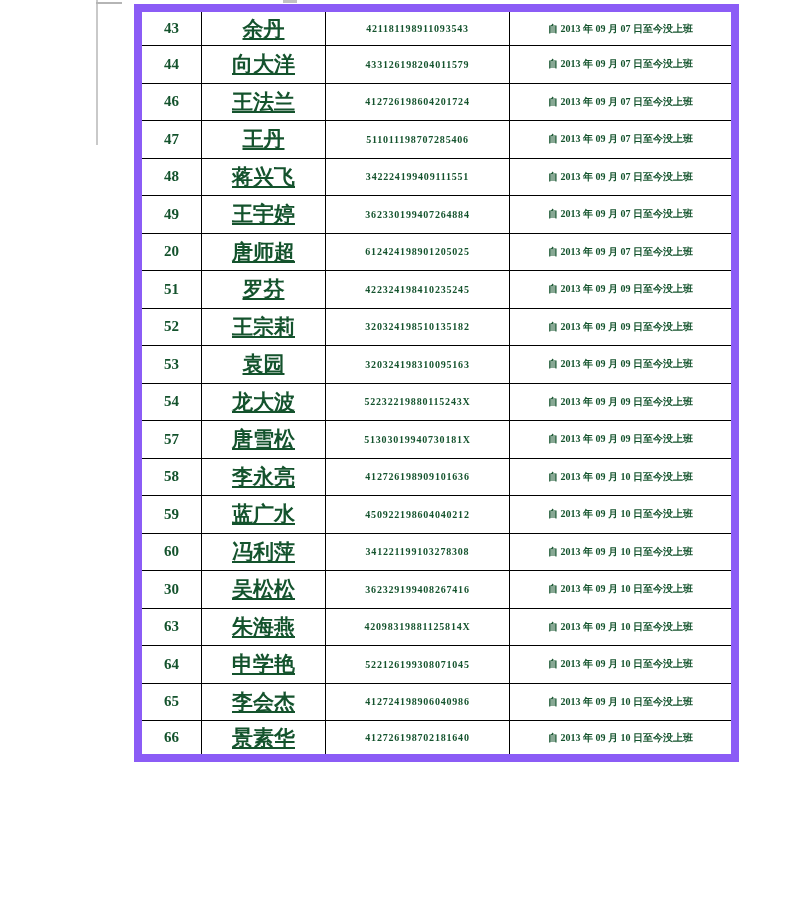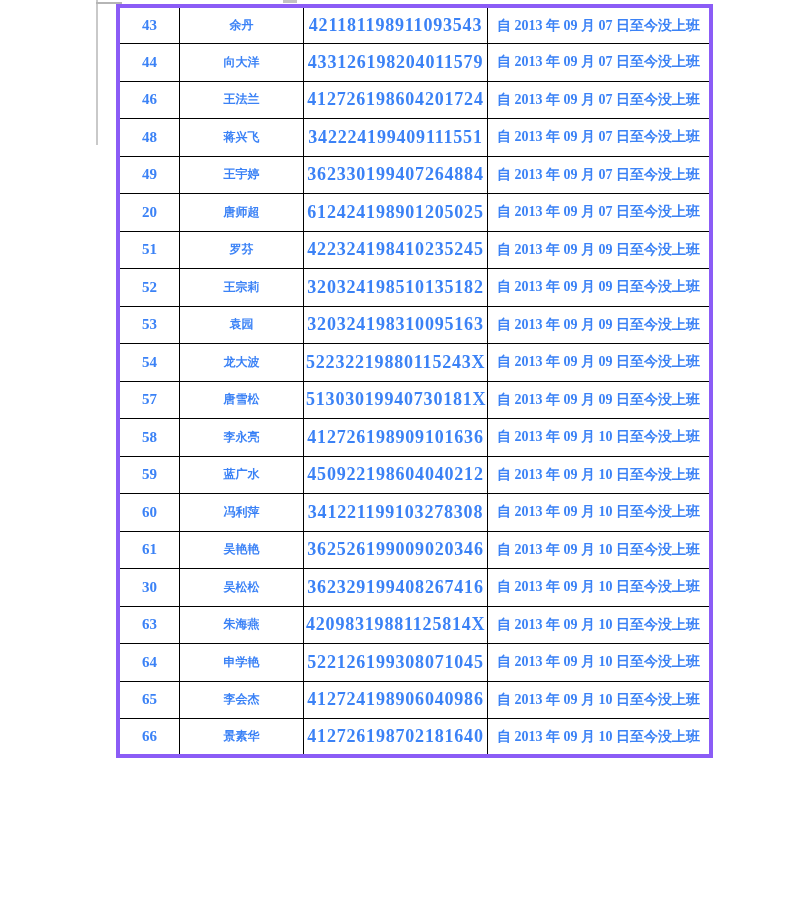--- a/index.html
+++ b/index.html
@@ -18,42 +18,42 @@
 
   
   .artifact { position: absolute; background: #c9c9c9; }
   #artifact-vline  { left: 96px;  top: 0;   width: 2px;  height: 145px; }
   #artifact-hline  { left: 96px;  top: 2px; width: 26px; height: 2px; background:#b5b5b5; }
   #artifact-tick   { left: 283px; top: 0;   width: 14px; height: 3px; background:#c2c2c2; }
 
   
   #roster {
     position: absolute;
-    left: 116px;
+    left: 134px;
     top: 4px;
     width: 586px;
     border-collapse: collapse;
     table-layout: fixed;
-    border: 4px solid #8b5cf6;
-    color: #3b82f6;
+    border: 8px solid #8b5cf6;
+    color: #14532d;
   }
   #roster tr { height: 37.5px; }
   #roster td {
     border: 1px solid #000000;
     text-align: center;
     vertical-align: middle;
     padding: 0 2px;
     overflow: hidden;
     white-space: nowrap;
     font-weight: bold;
   }
   td.c-no     { width: 55px;  font-size: 15px; }
-  td.c-name   { width: 119px; font-size: 12px; }
-  td.c-id     { width: 179px; font-size: 18px; letter-spacing: 0.8px; }
-  td.c-status { width: 217px; font-size: 14px; }
+  td.c-name   { width: 119px; font-size: 21px; text-decoration: underline; }
+  td.c-id     { width: 179px; font-size: 10px; letter-spacing: 0.8px; }
+  td.c-status { width: 217px; font-size: 10px; }
 </style>
 </head>
 <body>
 
 <div id="page">
 
   <div id="artifact-vline" class="artifact"></div>
   <div id="artifact-hline" class="artifact"></div>
   <div id="artifact-tick" class="artifact"></div>
 
@@ -69,20 +69,26 @@
         <tr>
           <td class="c-no">44</td>
           <td class="c-name">向大洋</td>
           <td class="c-id">433126198204011579</td>
           <td class="c-status">自 2013 年 09 月 07 日至今没上班</td>
         </tr>
         <tr>
           <td class="c-no">46</td>
           <td class="c-name">王法兰</td>
           <td class="c-id">412726198604201724</td>
+          <td class="c-status">自 2013 年 09 月 07 日至今没上班</td>
+        </tr>
+        <tr>
+          <td class="c-no">47</td>
+          <td class="c-name">王丹</td>
+          <td class="c-id">511011198707285406</td>
           <td class="c-status">自 2013 年 09 月 07 日至今没上班</td>
         </tr>
         <tr>
           <td class="c-no">48</td>
           <td class="c-name">蒋兴飞</td>
           <td class="c-id">342224199409111551</td>
           <td class="c-status">自 2013 年 09 月 07 日至今没上班</td>
         </tr>
         <tr>
           <td class="c-no">49</td>
@@ -138,26 +144,20 @@
           <td class="c-id">450922198604040212</td>
           <td class="c-status">自 2013 年 09 月 10 日至今没上班</td>
         </tr>
         <tr>
           <td class="c-no">60</td>
           <td class="c-name">冯利萍</td>
           <td class="c-id">341221199103278308</td>
           <td class="c-status">自 2013 年 09 月 10 日至今没上班</td>
         </tr>
         <tr>
-          <td class="c-no">61</td>
-          <td class="c-name">吴艳艳</td>
-          <td class="c-id">362526199009020346</td>
-          <td class="c-status">自 2013 年 09 月 10 日至今没上班</td>
-        </tr>
-        <tr>
           <td class="c-no">30</td>
           <td class="c-name">吴松松</td>
           <td class="c-id">362329199408267416</td>
           <td class="c-status">自 2013 年 09 月 10 日至今没上班</td>
         </tr>
         <tr>
           <td class="c-no">63</td>
           <td class="c-name">朱海燕</td>
           <td class="c-id">42098319881125814X</td>
           <td class="c-status">自 2013 年 09 月 10 日至今没上班</td>

